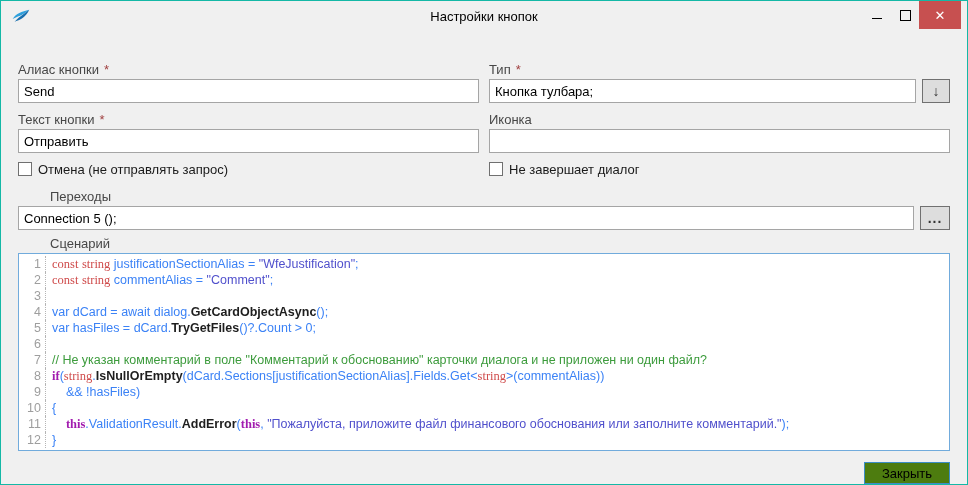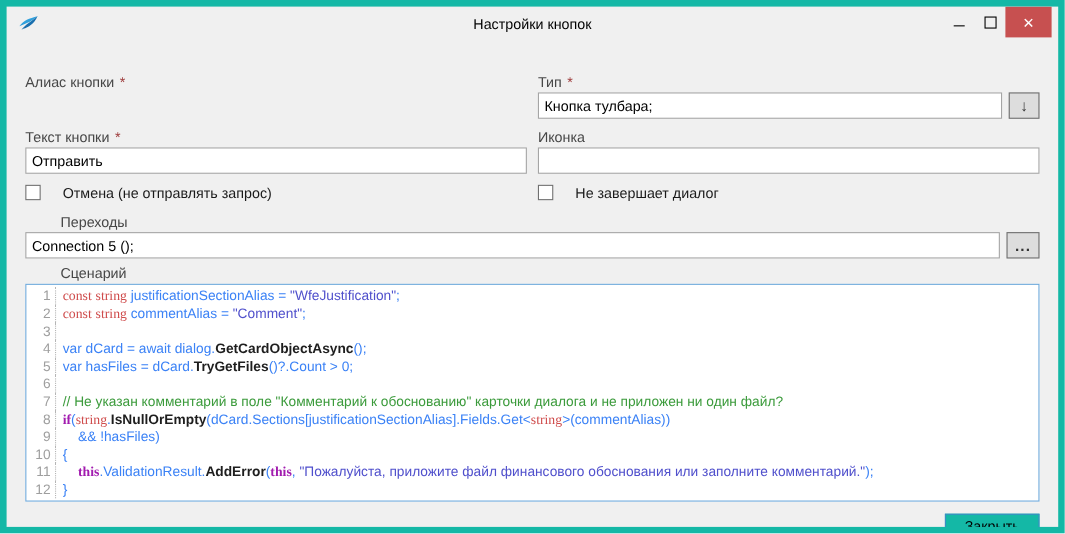--- a/index.html
+++ b/index.html
@@ -1,18 +1,18 @@
 <!DOCTYPE html>
 <html><head>
 <meta charset="utf-8">
 <style>
   html,body { margin:0; padding:0; background:#fff; font-family:"Liberation Sans", sans-serif; }
   .window {
     position:relative; width:968px; height:485px; box-sizing:border-box;
-    background:#F0F0F0; border:6px solid #14b8a6; overflow:hidden;
+    background:#F0F0F0; border:1px solid #14b8a6; overflow:hidden;
   }
   
   .titlebar { position:relative; height:30px; display:flex; align-items:center; }
   .app-icon { margin-left:9px; width:20px; height:20px; display:inline-flex; align-items:center; justify-content:center; }
   .title {
     position:absolute; left:0; right:0; top:0; height:30px;
     display:flex; align-items:center; justify-content:center;
     font-size:13px; color:#000; pointer-events:none;
   }
   .controls { position:absolute; right:6px; top:0; height:28px; display:flex; }
@@ -33,21 +33,21 @@
   .with-btn { display:flex; gap:6px;align-items:center; }
   .with-btn .tb { flex:1; }
   .sq-btn {
     box-sizing:border-box; width:28px; height:24px; background:#DDDDDD; border:1px solid #707070;
     display:flex; align-items:center; justify-content:center; font-size:14px; color:#333; cursor:default;
     font-family:"Liberation Sans", sans-serif; padding:0;
   }
   .sq-btn.browse { width:30px; font-size:14px; font-weight:bold; letter-spacing:1px; line-height:10px; }
   
   .cb-row { margin-top:9px; }
-  .cb { display:flex; align-items:center; gap:20px; font-size:13px; color:#1A1A1A; height:16px; cursor:default; }
+  .cb { display:flex; gap:6px; font-size:13px; color:#1A1A1A; height:16px; cursor:default; }
   .cb .box { box-sizing:border-box; width:14px; height:14px; border:1px solid #707070; background:#fff; }
   
   .full-label { margin-top:11px; margin-bottom:2px; font-size:13px; line-height:15px; color:#474747;margin-left:32px; }
   .full-label.scenario { margin-top:6px; }
   
   .editor {
     box-sizing:border-box; height:198px; background:#fff; border:1px solid #71ABDC;
     padding:2px 0 0 2px; overflow:hidden; font-size:12.5px;
   }
   .code-line { display:flex; height:16px; line-height:16px; white-space:pre; }
@@ -58,21 +58,21 @@
   .cd { color:#1E1E1E; }
   .tk-pl { color:#3b82f6; }
   .tk-kw { color:#CF4B4B;font-family:Liberation Serif, serif; }
   .tk-st { color:#5050CC; }
   .tk-cm { color:#3C9B3C; }
   .tk-fn { color:#1E1E1E; font-weight:bold; }
   .tk-kb { color:#a21caf; font-weight:bold;font-family:Liberation Serif, serif; }
   
   .footer { margin-top:11px; display:flex; justify-content:flex-end; }
   .btn-close {
-    box-sizing:border-box; min-width:86px; height:22px; background:#14b8a6; border:1px solid #3C8DC5;
+    box-sizing:border-box; min-width:86px; height:22px; background:#4d7c0f; border:1px solid #3C8DC5;
     font-family:"Liberation Sans", sans-serif; font-size:13px; color:#000; cursor:default; padding:0 14px;
   }
 </style>
 </head>
 <body>
 
 <div class="window">
 
   <div class="titlebar">
     <span class="app-icon">
@@ -95,20 +95,21 @@
     </span>
   </div>
 
   <div class="client">
 
     <div class="two-col">
       <div>
         <div class="field-label">
           <span>Алиас кнопки</span><span class="req">*</span>
         </div>
+        <input class="tb" value="Send" style="">
       </div>
       <div>
         <div class="field-label">
           <span>Тип</span><span class="req">*</span>
         </div>
         <div class="with-btn">
           <input class="tb" value="Кнопка тулбара;" style="">
           <button class="sq-btn">
               <span>↓</span>
             </button>

